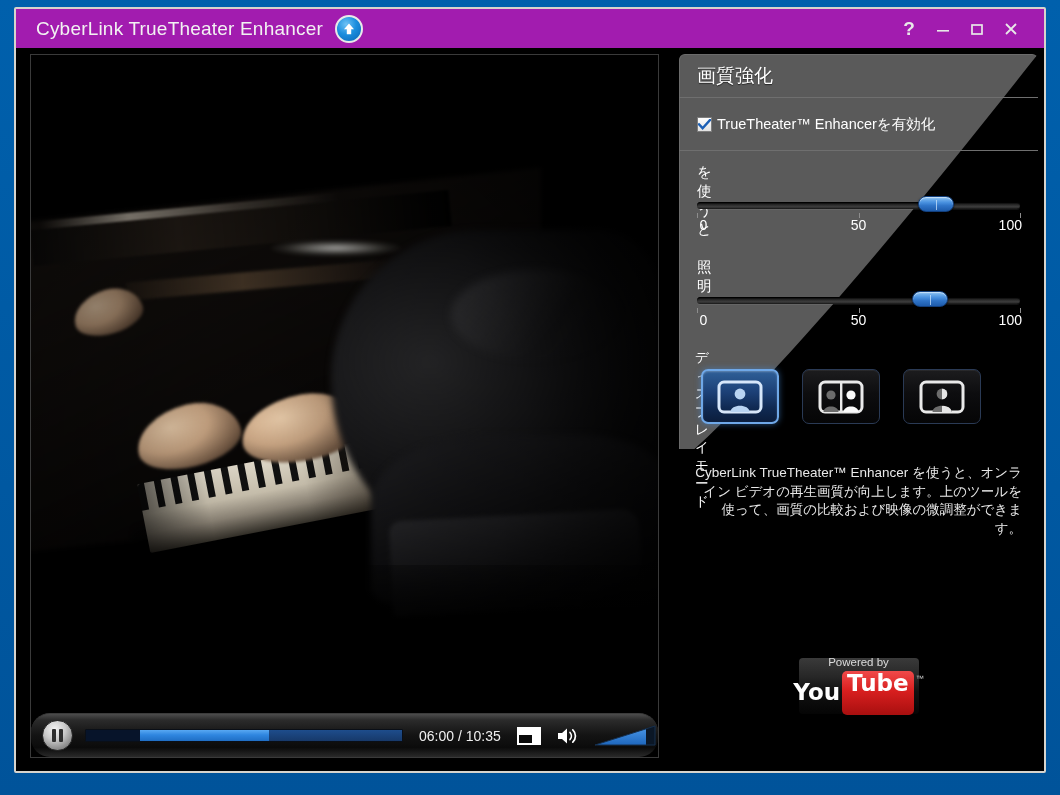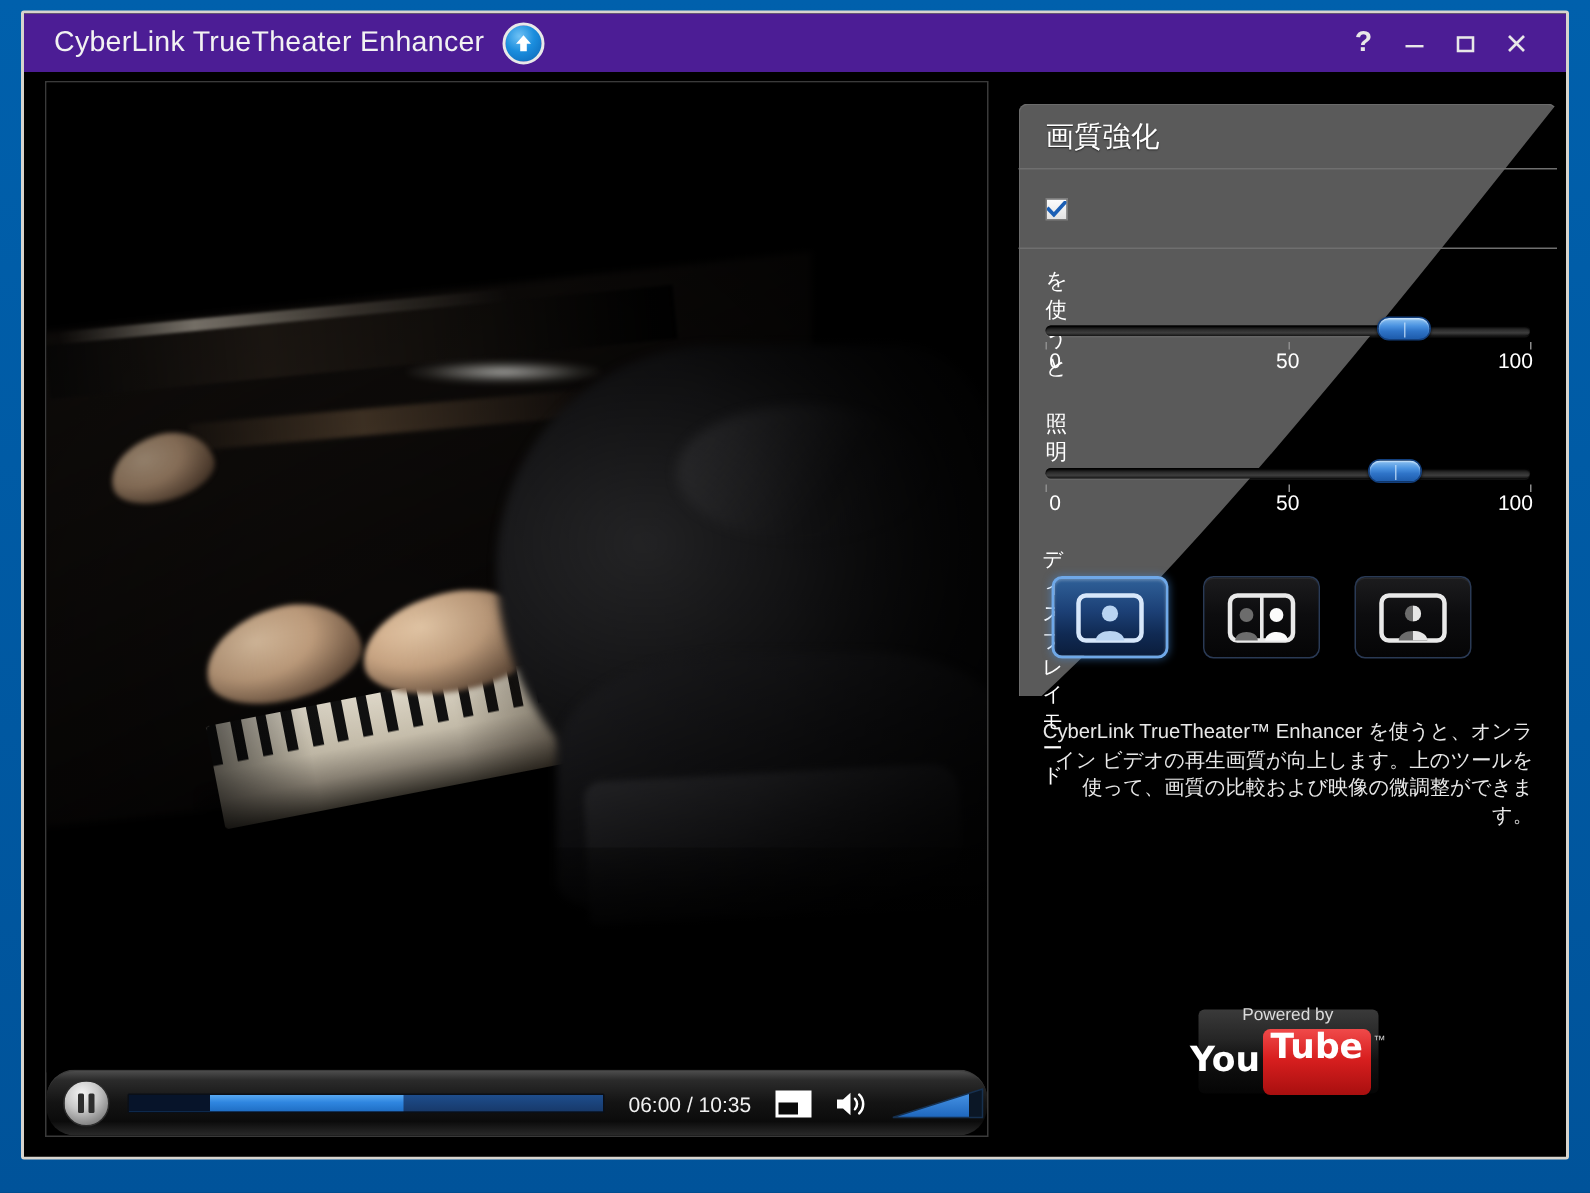--- a/index.html
+++ b/index.html
@@ -24,21 +24,21 @@
     background: #000;
     border: 2px solid #d7d4cd;
     border-radius: 2px;
     overflow: hidden;
   }
 
   
   #titlebar {
     position: absolute; left: 0; top: 0;
     width: 100%; height: 39px;
-    background: #4c1d95;
+    background: #a21caf;
     display: flex; align-items: center;
   }
   #title-text {
     color: #f2f2f2;
     font-size: 19px;
     margin-left: 20px;
     letter-spacing: .2px;
     white-space: nowrap;
   }
   #upgrade-btn {
@@ -247,21 +247,21 @@
   
   #panel {
     position: absolute;
     left: 651px; top: 6px;
     width: 371px; height: 704px;
     background: #000;
     overflow: hidden;
   }
   #panel-inner {
     position: absolute; left: 12px; top: 0;
-    width: 359px; height: 100%; margin-top: 15px;
+    width: 359px; height: 100%;
   }
   
   #panel-gray {
     position: absolute; left: 0; top: 0;
     width: 100%; height: 395px;
     background: #5a5a5a;
     border-top-left-radius: 6px;
     border-top-right-radius: 6px;
     border: 1px solid #6b6b6b;
     border-bottom: none;
@@ -505,20 +505,21 @@
           <div id="panel-header">
             <span id="panel-title">画質強化</span>
           </div>
 
           <div class="sec" id="sec-enable" style="position:absolute; top:44px;">
             <div id="chk-enable">
               <svg width="13" height="11" viewBox="0 0 13 11">
                 <path d="M1 5.4 L4.6 9.2 L12 1" stroke="#1b5fb5" stroke-width="2.4" fill="none" stroke-linecap="square"></path>
               </svg>
             </div>
+            <span id="enable-label">TrueTheater™ Enhancerを有効化</span>
           </div>
 
           <div class="slider-sec" style="position:absolute; top:97px;">
             <span class="slider-label">を使うと</span>
             <div class="track-wrap">
               <div class="track"></div>
               <div class="thumb" id="thumb-sharp" style="left: 74%;"></div>
             </div>
             <div class="ticks">
               <div class="tick" style="left:0%"></div>

